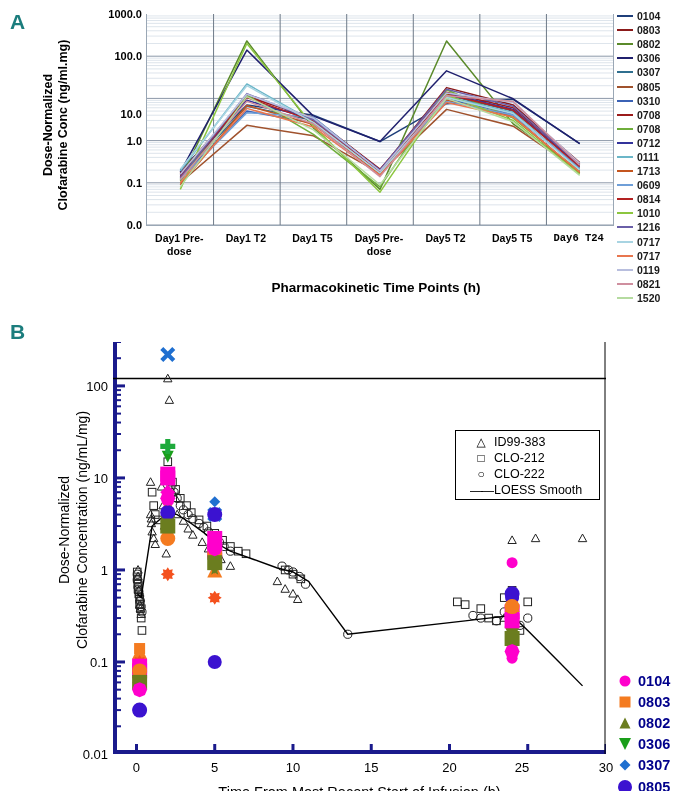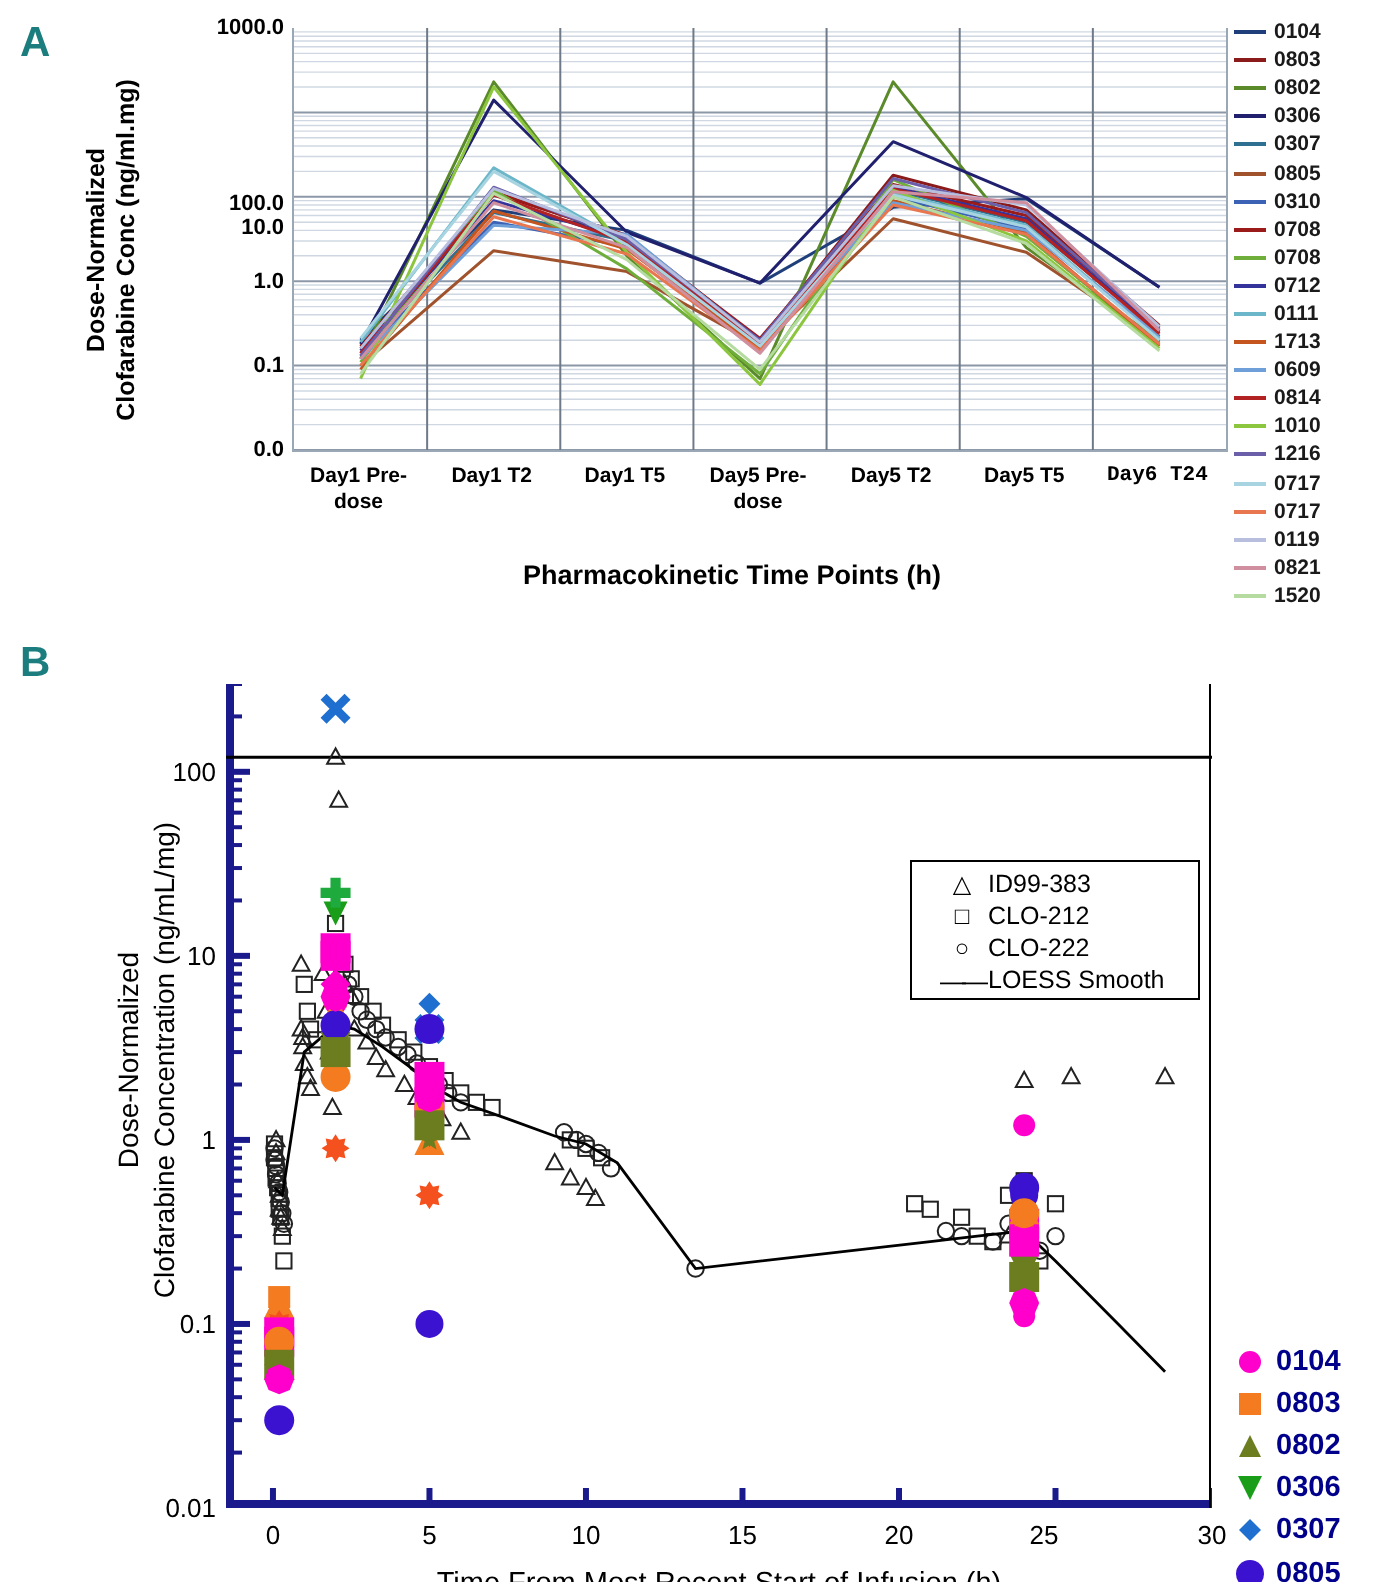--- a/index.html
+++ b/index.html
@@ -16,21 +16,21 @@
             text-align:center;font-size:12.5px;font-weight:bold;line-height:15px;}
   #a-yticks{position:absolute;left:96px;top:8px;width:46px;height:218px;}
   #a-yticks div{position:absolute;right:0;font-size:11px;font-weight:bold;
                 text-align:right;transform:translateY(-50%);white-space:nowrap;}
   #a-plot{position:absolute;left:146px;top:14px;width:468px;height:212px;
           border:1px solid #9aa7b5;border-top:none;box-sizing:border-box;background:#fff;}
   #a-plot svg{display:block;}
   #a-xticklabels{position:absolute;left:146px;top:232px;width:468px;height:40px;}
   #a-xticklabels div{position:absolute;top:0;width:66px;text-align:center;
                      font-size:10.5px;font-weight:bold;line-height:12.5px;}
-  #a-xlabel{position:absolute;left:132px;top:280px;width:468px;text-align:center;
+  #a-xlabel{position:absolute;left:142px;top:280px;width:468px;text-align:center;
             font-size:13.5px;font-weight:bold;}
   #a-legend{position:absolute;left:617px;top:9px;width:80px;}
   #a-legend .row{height:14.1px;display:flex;align-items:center;}
   #a-legend .swatch{width:16px;height:2px;margin-right:4px;flex:none;}
   #a-legend .lbl{font-size:10.5px;font-weight:bold;color:#1a1a1a;}
 
   
   #panelB{position:absolute;left:0;top:312px;width:698px;height:479px;}
   #b-ylabel{position:absolute;left:-92px;top:200px;width:330px;
             transform:rotate(-90deg);transform-origin:center center;
@@ -63,21 +63,21 @@
 
 <div id="panelA">
 
   <div id="a-ylabel">
     <div>Dose-Normalized</div>
     <div>Clofarabine Conc (ng/ml.mg)</div>
   </div>
 
   <div id="a-yticks">
       <div style="top: 6px;">1000.0</div>
-      <div style="top: 48.2px; margin-top: 46px;">100.0</div>
+      <div style="top: 48.2px;">100.0</div>
       <div style="top: 90.4px; margin-top: 16px;">10.0</div>
       <div style="top: 132.6px;">1.0</div>
       <div style="top: 174.8px;">0.1</div>
       <div style="top: 217px;">0.0</div>
     </div>
 
   <div id="a-plot">
     <svg id="a-svg" width="466" height="211" viewBox="0 0 466 211">
         <line x1="0" y1="211" x2="466" y2="211" stroke="#8c98a8" stroke-width="1"></line>
         <line x1="0" y1="198.29653418298" x2="466" y2="198.29653418298" stroke="#cfd8e2" stroke-width="0.7"></line>

